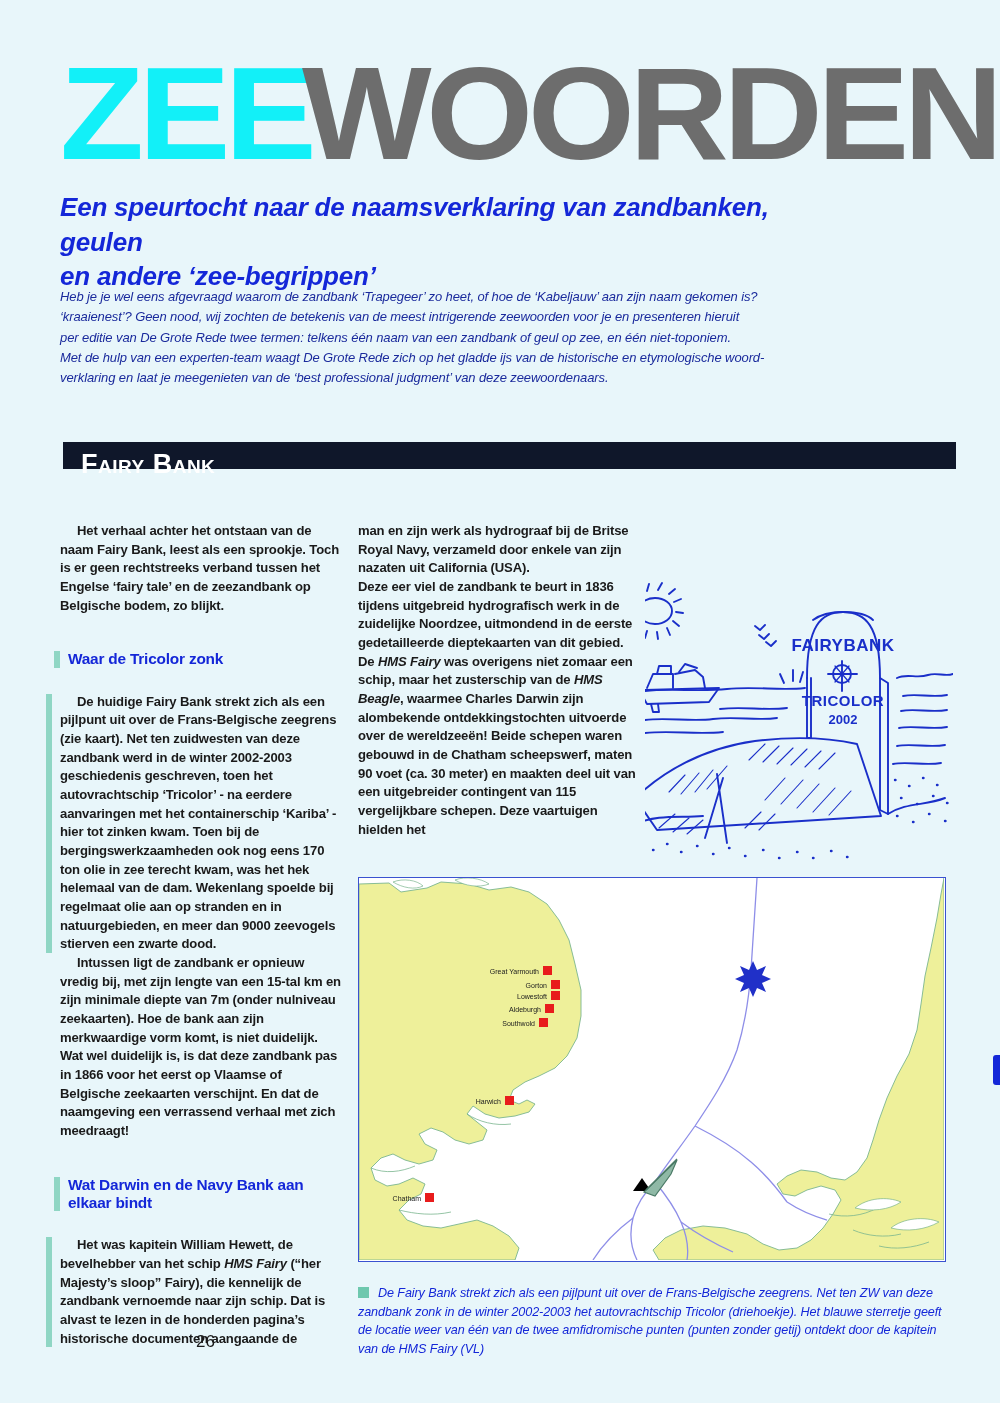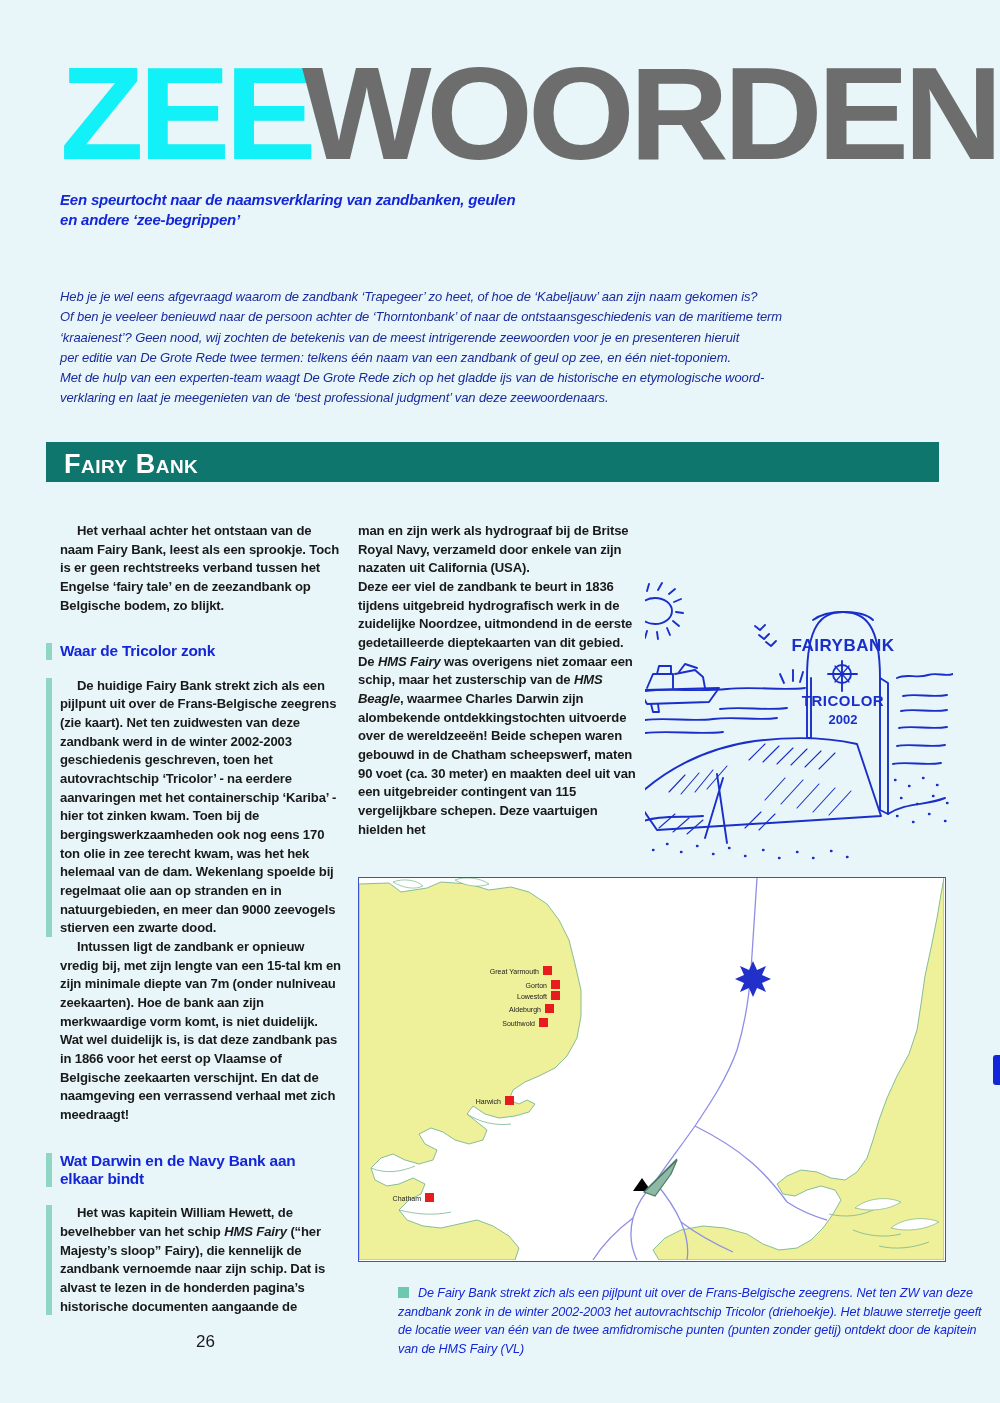--- a/index.html
+++ b/index.html
@@ -37,21 +37,21 @@
   }
   #mast-zee { color: #12f0f8; }
   #mast-woorden { color: #6d6d6d; }
 
   
   #subtitle {
     position: absolute;
     left: 60px;
     top: 190px;
     width: 760px;
-    font-size: 15px;
+    font-size: 26px;
     font-weight: bold;
     font-style: italic;
     color: #1427d8;
     line-height: 1.33;
     letter-spacing: -0.2px;
   }
 
   
   #intro {
     position: absolute;
@@ -62,25 +62,25 @@
     font-style: italic;
     color: #1a2a9c;
     line-height: 1.56;
     letter-spacing: -0.1px;
   }
   #intro .ln { display: block; white-space: nowrap; }
 
   
   #section-bar {
     position: absolute;
-    left: 46px;
+    left: 63px;
     top: 442px;
     width: 893px;
-    height: 40px;
-    background: #0f766e;
+    height: 27px;
+    background: #0f172a;
   }
   #section-bar-title {
     position: absolute;
     left: 18px;
     top: 7px;
     color: #ffffff;
     font-size: 27px;
     font-weight: bold;
     font-variant: small-caps;
     letter-spacing: 0.5px;
@@ -110,21 +110,21 @@
     content: "";
     position: absolute;
     left: -14px;
     top: 1px;
     bottom: 1px;
     width: 6px;
     background: #8fd6c4;
   }
 
   h3.sub {
-    margin: 0;
+    margin: 8px;
     font-size: 15.4px;
     font-weight: bold;
     color: #1427d8;
     line-height: 1.2;
     letter-spacing: -0.2px;
   }
   .gap-lg { height: 27px; }
   .gap-md { height: 16px; }
   .ital { font-style: italic; }
 
@@ -156,21 +156,20 @@
   #caption {
     position: absolute;
     left: 358px;
     top: 1284px;
     width: 588px;
     font-size: 12.6px;
     font-style: italic;
     color: #1427d8;
     line-height: 1.48;
     letter-spacing: -0.1px;
-    margin-left: 40px;
   }
   #caption-bullet {
     display: inline-block;
     width: 11px;
     height: 11px;
     background: #6ec8ae;
     margin-right: 9px;
     position: relative;
     top: 1px;
   }
@@ -202,21 +201,20 @@
   <span class="mast-word" id="mast-zee">ZEE</span><span class="mast-word" id="mast-woorden">WOORDEN</span>
 </div>
 
 <div id="subtitle">
   <div>Een speurtocht naar de naamsverklaring van zandbanken, geulen</div>
   <div>en andere ‘zee-begrippen’</div>
 </div>
 
 <div id="intro">
   <span class="ln">Heb je je wel eens afgevraagd waarom de zandbank ‘Trapegeer’ zo heet, of hoe de ‘Kabeljauw’ aan zijn naam gekomen is?</span>
-  <span class="ln">Of ben je veeleer benieuwd naar de persoon achter de ‘Thorntonbank’ of naar de ontstaansgeschiedenis van de maritieme term</span>
   <span class="ln">‘kraaienest’? Geen nood, wij zochten de betekenis van de meest intrigerende zeewoorden voor je en presenteren hieruit</span>
   <span class="ln">per editie van De Grote Rede twee termen: telkens één naam van een zandbank of geul op zee, en één niet-toponiem.</span>
   <span class="ln">Met de hulp van een experten-team waagt De Grote Rede zich op het gladde ijs van de historische en etymologische woord-</span>
   <span class="ln">verklaring en laat je meegenieten van de ‘best professional judgment’ van deze zeewoordenaars.</span>
 </div>
 
 <div id="section-bar">
   <div id="section-bar-title">Fairy Bank</div>
 </div>
 

